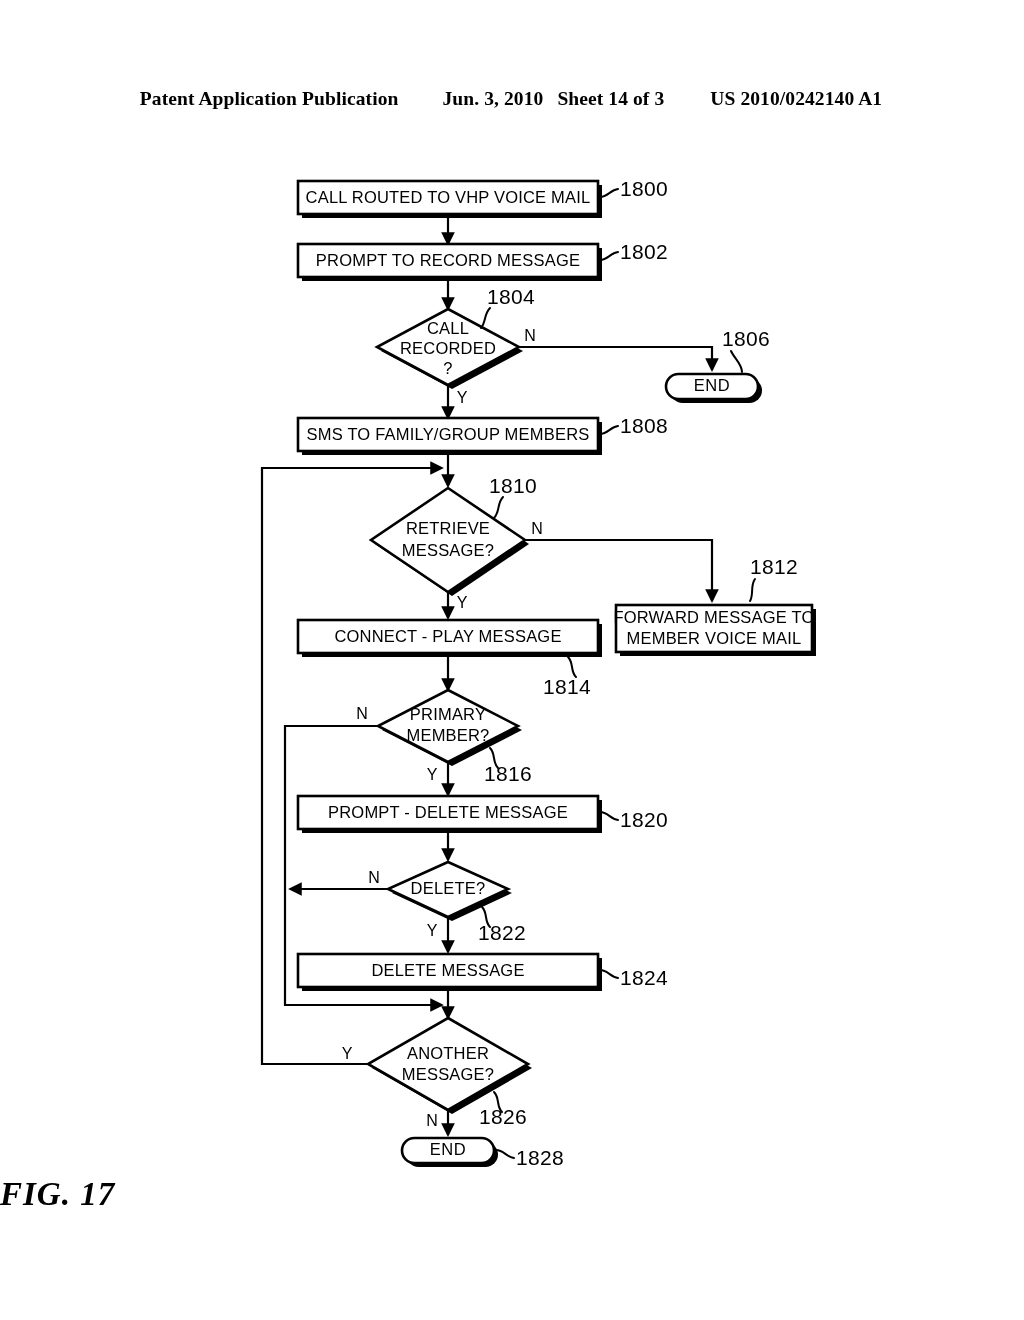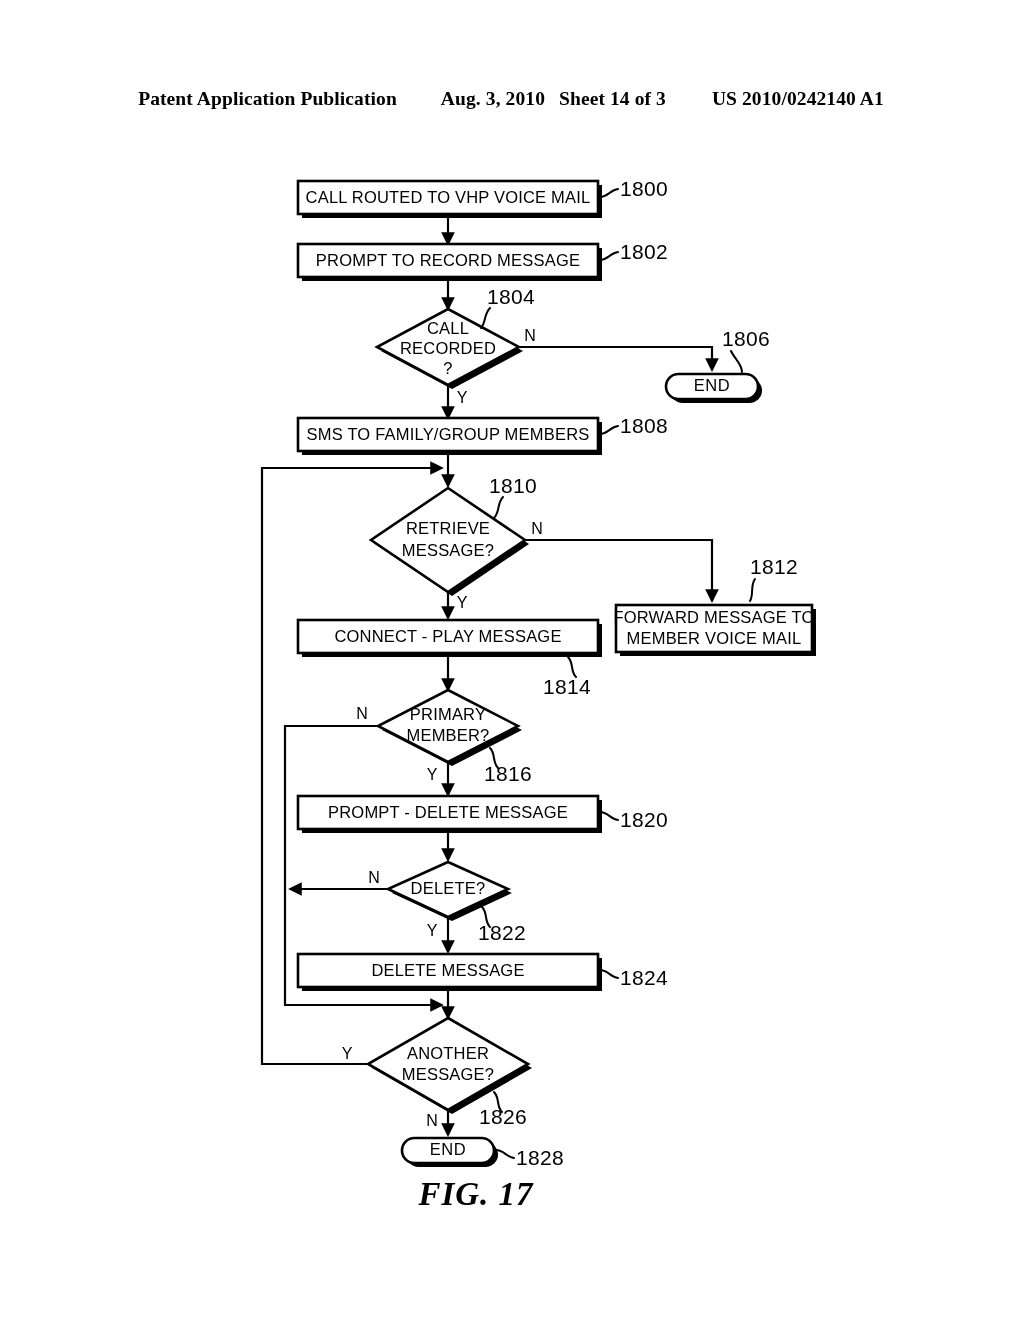--- a/index.html
+++ b/index.html
@@ -94,37 +94,37 @@
     stroke: #000000;
     stroke-width: 2.0;
     fill: none;
     stroke-linecap: round;
   }
   .figcap {
     position: absolute;
     left: 0;
     top: 1176px;
     width: 952px;
-    text-align: center;
+    text-align: left;
     font-family: "Liberation Serif", serif;
     font-style: italic;
     font-weight: bold;
     font-size: 33px;
     letter-spacing: 1px;
     color: #000;
   }
 </style>
 </head>
 <body>
 
 <div id="page">
 
   <div class="hdr">
     <span class="seg-pub">Patent Application Publication</span>
-    <span class="seg-date">Aug. 3, 2010</span>
+    <span class="seg-date">Jun. 3, 2010</span>
     <span class="seg-sheet">Sheet 14 of 3</span>
     <span class="seg-num">US 2010/0242140 A1</span>
   </div>
 
   <svg id="flow" viewBox="0 0 1024 1320">
     <defs>
       <marker id="arrow" viewBox="0 0 10 10" refX="8.6" refY="5" markerWidth="6.2" markerHeight="6.2" orient="auto-start-reverse">
         <path d="M 0 0 L 10 5 L 0 10 z" fill="#000"></path>
       </marker>
     </defs>

